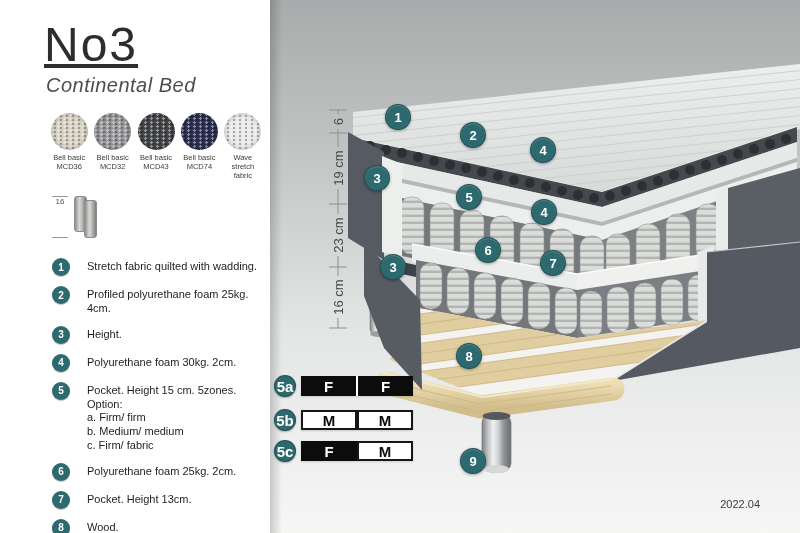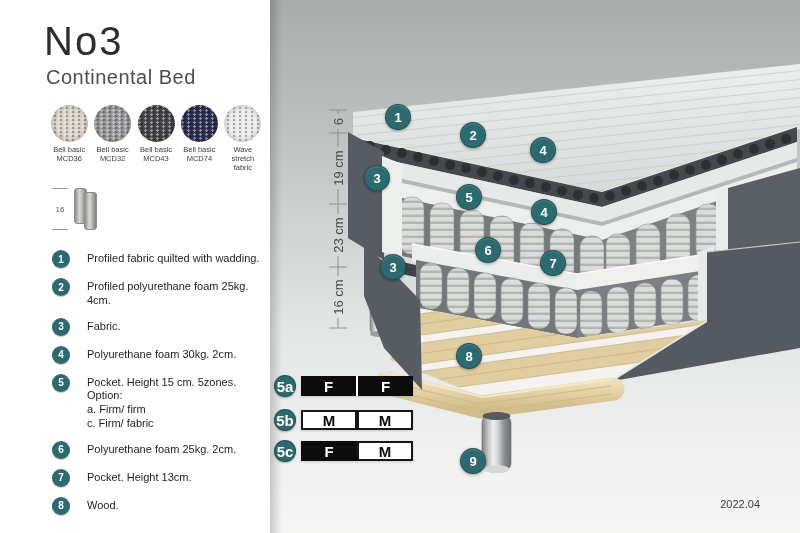--- a/index.html
+++ b/index.html
@@ -1,34 +1,34 @@
 <!DOCTYPE html>
 <html><head>
 <meta charset="utf-8">
 <style>
   html,body{margin:0;padding:0;width:800px;height:533px;overflow:hidden;background:#fff;
     font-family:"Liberation Sans", sans-serif;}
   .page{position:relative;width:800px;height:533px;background:#fff;}
 
   
   .left-panel{position:absolute;left:0;top:0;width:270px;height:533px;background:#fff;}
-  .title{margin:20px 0 0 44px;font-size:40px;font-weight:300;letter-spacing:2px;color:#2d2d2d;line-height:1.05;}
-  .subtitle{margin:4px 0 0 46px;font-size:20px;font-weight:300;letter-spacing:.5px;color:#4d4d4d;}
+  .title{margin:20px 0 0 44px;font-size:48px;font-weight:300;letter-spacing:2px;color:#2d2d2d;line-height:1.05;text-decoration:underline;}
+  .subtitle{margin:4px 0 0 46px;font-size:20px;font-weight:300;letter-spacing:.5px;color:#4d4d4d;font-style:italic;}
   .swatches{display:flex;gap:5px;margin:16px 8px 0 50px;}
   .swatch-item{width:40px;display:flex;flex-direction:column;align-items:center;}
   .swatch-circle{width:37px;height:37px;border-radius:50%;
     background-image:
       radial-gradient(circle at 1.5px 1.5px, rgba(255,255,255,.45) 1px, transparent 1.4px),
       radial-gradient(circle at 4px 3px, rgba(0,0,0,.28) 1.1px, transparent 1.5px);
     background-size:6px 4px,6px 4px;
     box-shadow:inset 0 0 5px rgba(0,0,0,.28);}
   .swatch-label{margin-top:3px;font-size:7.5px;line-height:1.2;color:#3c3c3c;text-align:center;}
   .leg-figure{display:flex;align-items:flex-start;margin:16px 0 0 52px;height:48px;}
   .leg-dim{width:16px;height:40px;border-top:1px solid #9a9a9a;border-bottom:1px solid #9a9a9a;
-    display:flex;align-items:center;justify-content:center;font-size:8px;color:#555;margin-right:6px;}
+    display:flex;align-items:flex-start;justify-content:center;font-size:8px;color:#555;margin-right:6px;}
   .leg-cyl{width:11px;height:34px;border-radius:3px;border:1px solid #8d8d8b;
     background:linear-gradient(90deg,#8f8f8d 0%,#d8d8d6 40%,#c6c6c4 55%,#7e7e7c 100%);}
   .leg-cyl.b{margin-left:-3px;margin-top:4px;height:36px;}
   .legend{margin:14px 0 0 52px;}
   .legend-row{display:flex;align-items:flex-start;margin-bottom:10px;}
   .lnum{flex:0 0 18px;width:18px;height:18px;border-radius:50%;background:#2d6a6f;color:#fff;
     font-size:10px;font-weight:bold;display:flex;align-items:center;justify-content:center;
     margin-right:17px;box-shadow:0 1px 1px rgba(0,0,0,.25);}
   .ltext{font-size:11px;color:#1e1e1e;line-height:1.25;padding-top:2px;}
   .lsub{font-size:11px;color:#1e1e1e;line-height:1.25;}
@@ -107,39 +107,40 @@
       <div class="leg-dim">
         <span>16</span>
       </div>
       <div class="leg-cyl a"></div>
       <div class="leg-cyl b"></div>
     </div>
 
     <div class="legend">
       <div class="legend-row">
         <div class="lnum">1</div>
-        <div class="ltext">Profiled fabric quilted with wadding.</div>
+        <div class="ltext">Stretch fabric quilted with wadding.</div>
       </div>
       <div class="legend-row">
         <div class="lnum">2</div>
         <div class="ltext">Profiled polyurethane foam 25kg. 4cm.</div>
       </div>
       <div class="legend-row">
         <div class="lnum">3</div>
-        <div class="ltext">Fabric.</div>
+        <div class="ltext">Height.</div>
       </div>
       <div class="legend-row">
         <div class="lnum">4</div>
         <div class="ltext">Polyurethane foam 30kg. 2cm.</div>
       </div>
       <div class="legend-row">
         <div class="lnum">5</div>
         <div class="ltext">
           <span>Pocket. Height 15 cm. 5zones. Option:</span>
           <div class="lsub">a. Firm/ firm</div>
+          <div class="lsub">b. Medium/ medium</div>
           <div class="lsub">c. Firm/ fabric</div>
         </div>
       </div>
       <div class="legend-row">
         <div class="lnum">6</div>
         <div class="ltext">Polyurethane foam 25kg. 2cm.</div>
       </div>
       <div class="legend-row">
         <div class="lnum">7</div>
         <div class="ltext">Pocket. Height 13cm.</div>

